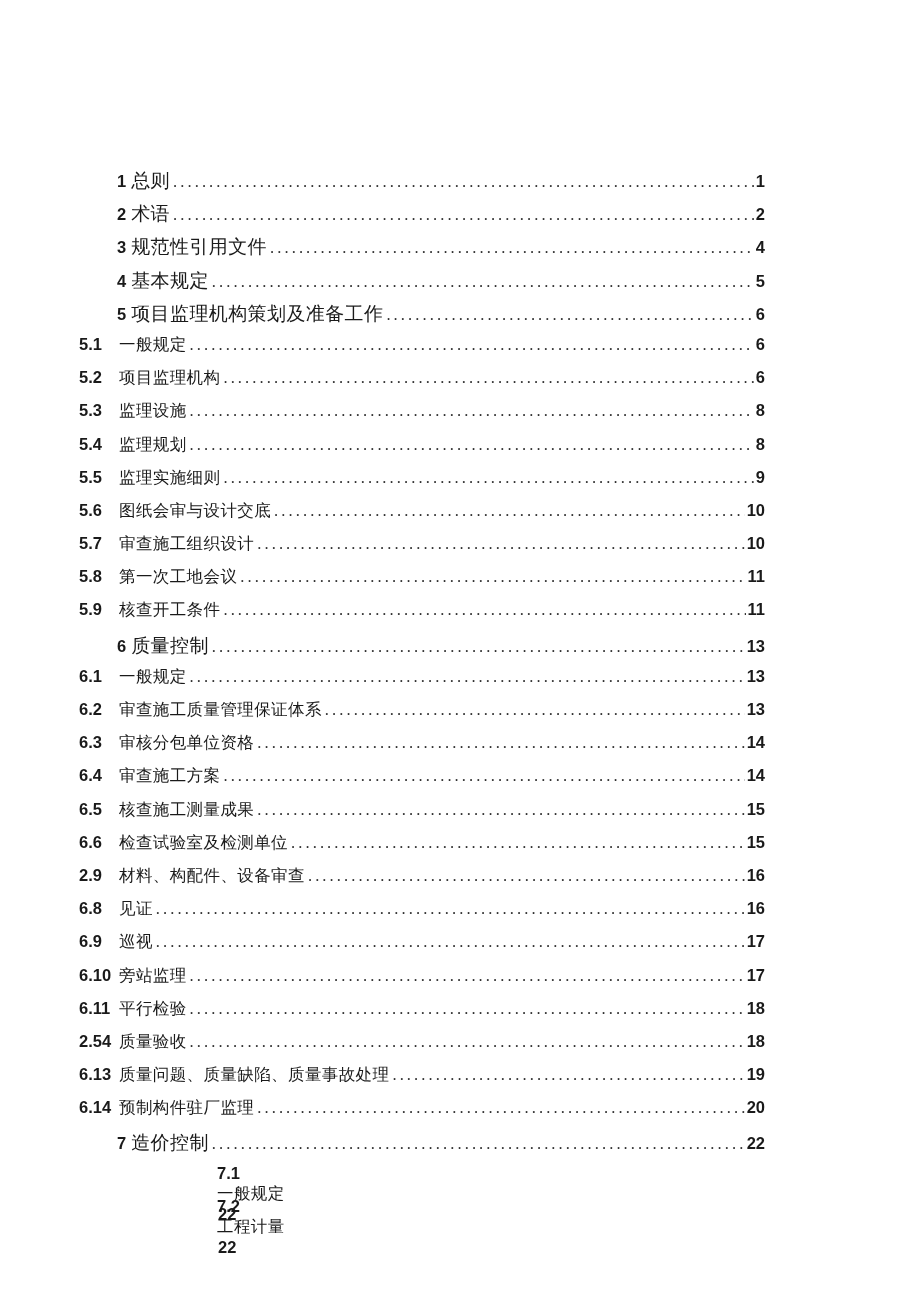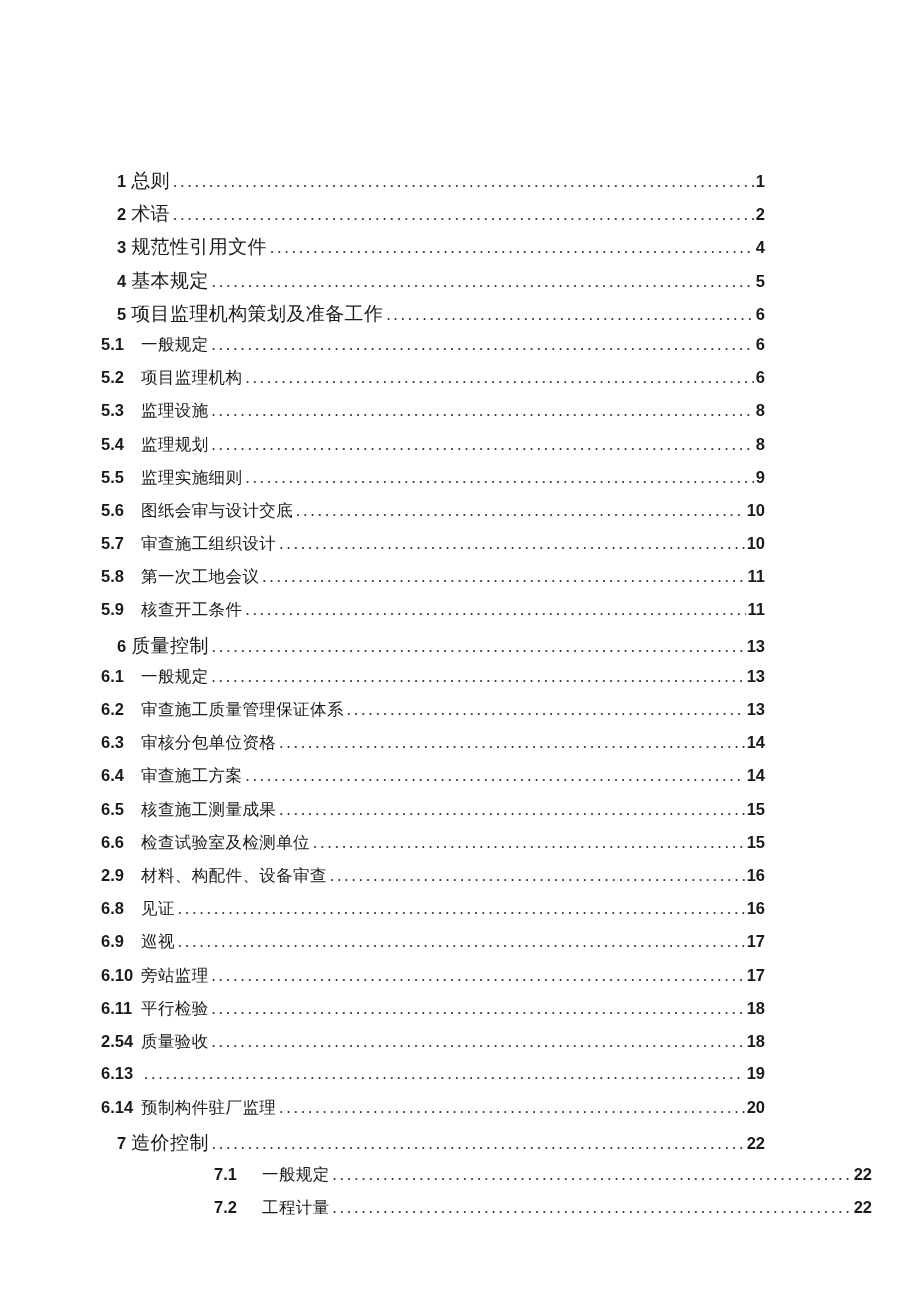--- a/index.html
+++ b/index.html
@@ -46,40 +46,41 @@
     letter-spacing: 0;
   }
   .lvl1 .label {
     font-family: Liberation Sans, sans-serif;
     font-size: 19px;
     letter-spacing: 0.4px;
   }
 
   
   .lvl2 {
-    padding-left: 101px;
+    padding-left: 79px;
     padding-right: 155px;
   }
   .lvl2 .num {
     font-family: "Liberation Sans", "DejaVu Sans", sans-serif;
     font-weight: bold;
     font-size: 16.5px;
     min-width: 40px;
     display: inline-block;
   }
   .lvl2 .label {
     font-family: "Liberation Serif", "DejaVu Serif", serif;
     font-size: 16.5px;
     letter-spacing: 0.4px;
   }
 
   
   .lvl2deep {
     padding-left: 214px;
-    padding-right: 48px;
+    padding-right: 64px;
+    flex-direction: column;
   }
   .lvl2deep .num {
     font-family: "Liberation Sans", "DejaVu Sans", sans-serif;
     font-weight: bold;
     font-size: 16.5px;
     min-width: 48px;
     display: inline-block;
   }
   .lvl2deep .label {
     font-family: "Liberation Serif", "DejaVu Serif", serif;
@@ -279,20 +280,21 @@
       <span class="page">18</span>
     </div>
     <div class="toc-row lvl2">
       <span class="num">2.54</span>
       <span class="label">质量验收</span>
       <span class="leader"></span>
       <span class="page">18</span>
     </div>
     <div class="toc-row lvl2">
       <span class="num">6.13</span>
+      <span class="label">质量问题、质量缺陷、质量事故处理</span>
       <span class="leader"></span>
       <span class="page">19</span>
     </div>
     <div class="toc-row lvl2">
       <span class="num">6.14</span>
       <span class="label">预制构件驻厂监理</span>
       <span class="leader"></span>
       <span class="page">20</span>
     </div>
     <div class="toc-row lvl1">

